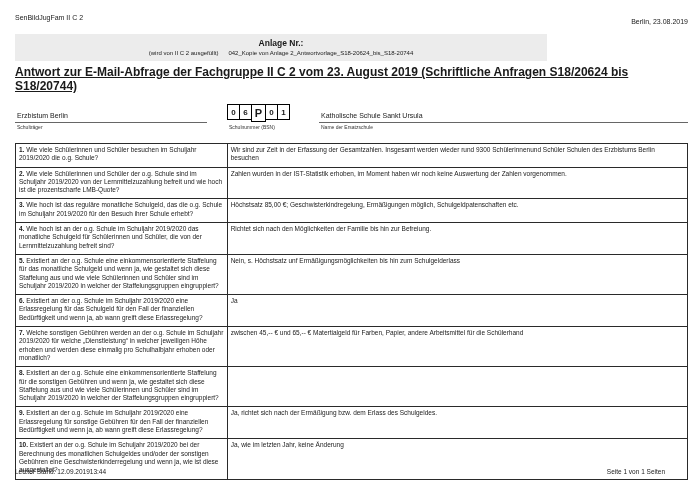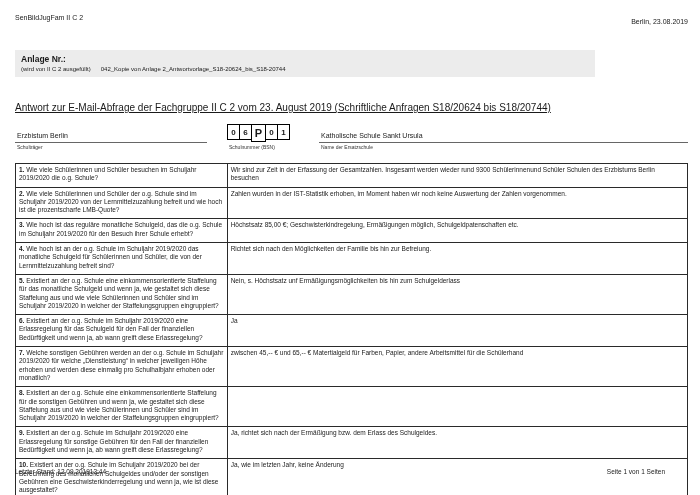--- a/index.html
+++ b/index.html
@@ -4,26 +4,26 @@
 <style>
   * { margin:0; padding:0; box-sizing:border-box; }
   html,body { width:700px; height:495px; background:#ffffff; overflow:hidden;
     font-family:"Liberation Sans", sans-serif; color:#1a1a1a; }
   .page { position:relative; width:700px; height:495px; padding:12px 12px 0 15px; }
 
   .topbar { display:flex; justify-content:space-between; align-items:flex-start; }
   .org-ref { font-size:7px; padding-top:2px; }
   .date-loc { font-size:7px; padding-top:6px; }
 
-  .anlage-box { margin-top:25px; width:580px; background:#ececec; padding:4px 6px 5px 6px; }
+  .anlage-box { margin-top:9px; width:532px; background:#ececec; padding:4px 6px 5px 6px;text-align:center; }
   .anlage-label { font-size:8.5px; font-weight:bold; }
   .anlage-sub { font-size:6px; margin-top:2px; white-space:nowrap; }
   .anlage-sub .fname { margin-left:10px; }
 
-  .doc-title { margin-top:25px; font-size:10px; font-weight:normal; text-decoration:underline; }
+  .doc-title { margin-top:4px; font-size:12px; font-weight:bold; text-decoration:underline; }
 
   .form-row { margin-top:11px; display:flex; align-items:flex-end; }
   .field { display:flex; flex-direction:column; }
   .field .val { font-size:7px; padding-bottom:3px; padding-left:2px; }
   .field .rule { border-bottom:1.5px solid #666; }
   .field .lbl { font-size:5px; color:#333; margin-top:1.5px; padding-left:2px; }
   .f-traeger { width:192px; }
   .f-nummer { margin-left:20px; width:70px; align-items:flex-start; }
   .boxes { display:flex; align-items:stretch; }
   .digit-box { width:13px; height:16px; border:1px solid #000; margin-left:-1px;

